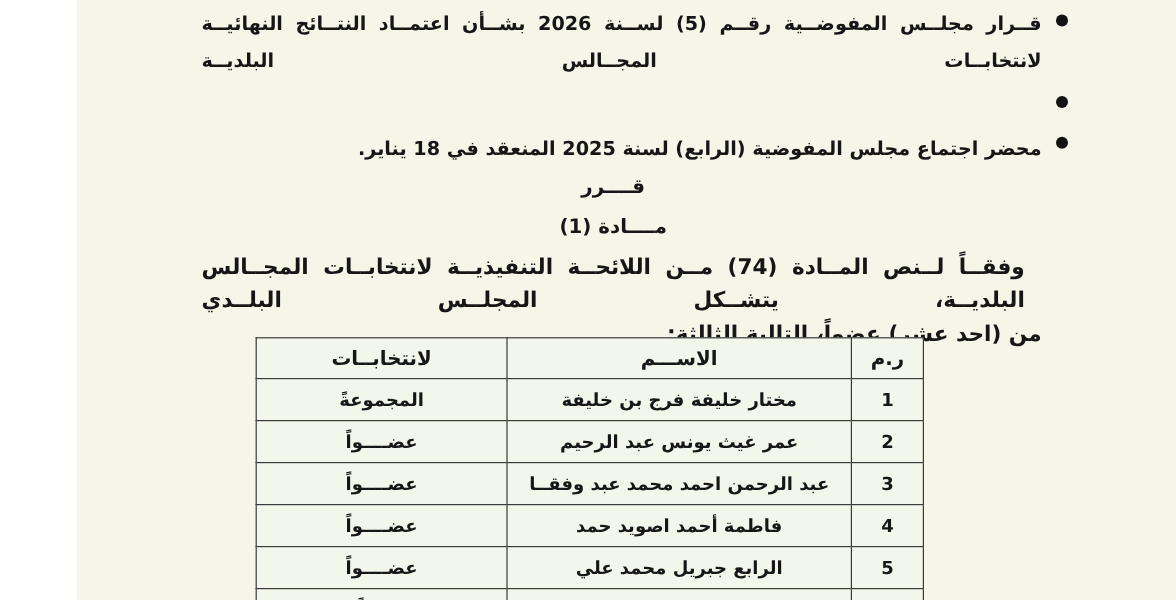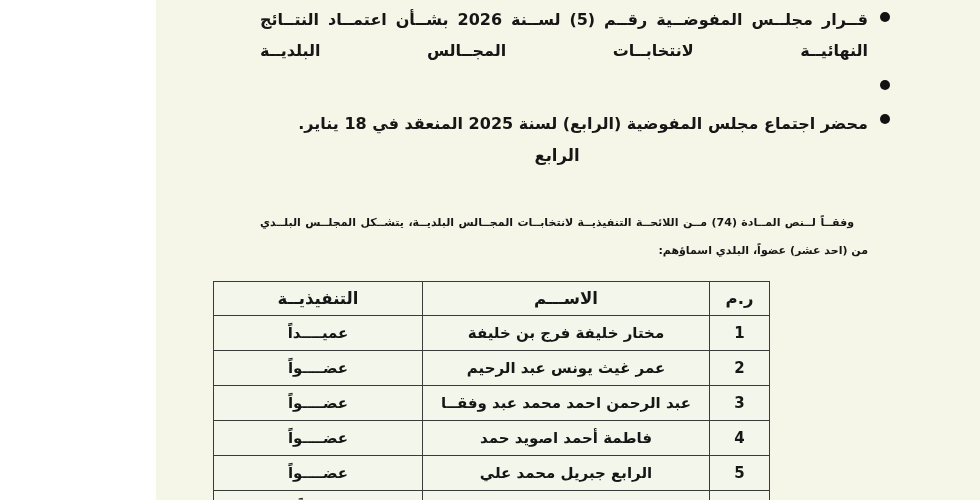--- a/index.html
+++ b/index.html
@@ -1,18 +1,18 @@
 <!DOCTYPE html>
 <html lang="ar" dir="rtl"><head>
 <meta charset="utf-8">
 <style>
   html,body { margin:0; padding:0; }
   .page {
     position: relative;
-    width: 824px;
+    width: 916px;
     height: 500px;
     background: #f5f6e8;
     overflow: hidden;
     direction: rtl;
     font-family: "DejaVu Sans", sans-serif;
     font-weight: 700;
     color: #161616;
   }
   .dot {
     position: absolute;
@@ -36,21 +36,21 @@
   .center-head {
     position: absolute;
     left: 0; right: 22px;
     text-align: center;
     font-size: 16.5px;
   }
   .para {
     position: absolute;
     right: 112px;
     left: 104px;
-    font-size: 11px;
+    font-size: 18px;
     line-height: 28px;
   }
   table.members {
     position: absolute;
     top: 281px;
     right: 210px;
     width: 556px;
     border-collapse: collapse;
     table-layout: fixed;
     background: #f3f7eb;
@@ -81,45 +81,46 @@
 
   <div class="btext" style="top:4px">
     <div class="jfull">قــرار مجلــس المفوضــية رقــم (5) لســنة 2026 بشــأن اعتمــاد النتــائج النهائيــة لانتخابــات المجــالس البلديــة</div>
   </div>
 
 
   <div class="btext" style="top:108px">
     <div>محضر اجتماع مجلس المفوضية (الرابع) لسنة 2025 المنعقد في 18 يناير.</div>
   </div>
 
-  <div class="center-head" style="top:146px">الرابع</div>
+  <div class="center-head" style="top:146px">قــــرر</div>
+  <div class="center-head" style="top:179px">مــــادة (1)</div>
 
   <div class="para" style="top:209px">
     <div class="jfull indent1">وفقــاً لــنص المــادة (74) مــن اللائحــة التنفيذيــة لانتخابــات المجــالس البلديــة، يتشــكل المجلــس البلــدي</div>
-    <div>من (احد عشر) عضواً، البلدي اسماؤهم:</div>
+    <div>من (احد عشر) عضواً، التالية الثالثة:</div>
   </div>
 
   <table class="members">
     <colgroup>
       <col class="col-no">
       <col class="col-name">
       <col class="col-role">
     </colgroup>
     <thead>
       <tr>
         <th>ر.م</th>
         <th>الاســـم</th>
-        <th>التنفيذيــة</th>
+        <th>لانتخابــات</th>
       </tr>
     </thead>
     <tbody>
       <tr>
         <td class="no-cell">1</td>
         <td>مختار خليفة فرج بن خليفة</td>
-        <td>عميــــداً</td>
+        <td>المجموعةً</td>
       </tr>
       <tr>
         <td class="no-cell">2</td>
         <td>عمر غيث يونس عبد الرحيم</td>
         <td>عضــــواً</td>
       </tr>
       <tr>
         <td class="no-cell">3</td>
         <td>عبد الرحمن احمد محمد عبد وفقــا</td>
         <td>عضــــواً</td>

